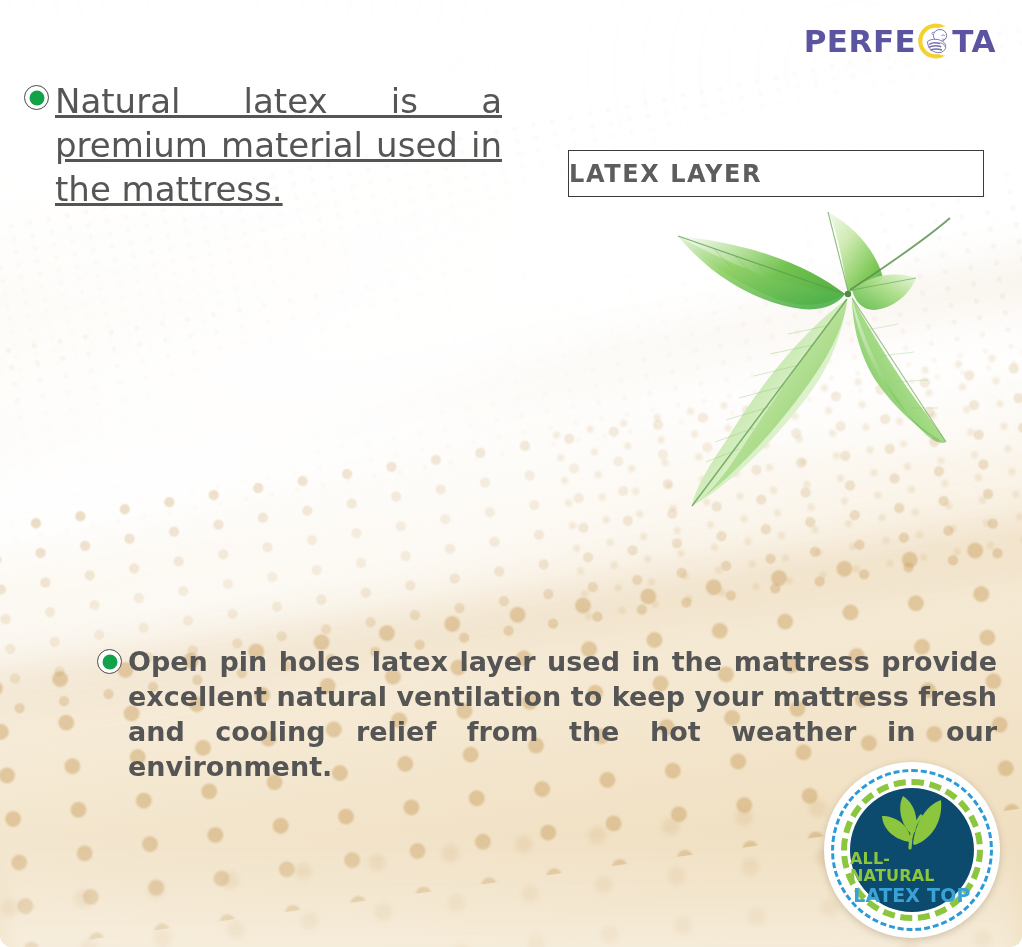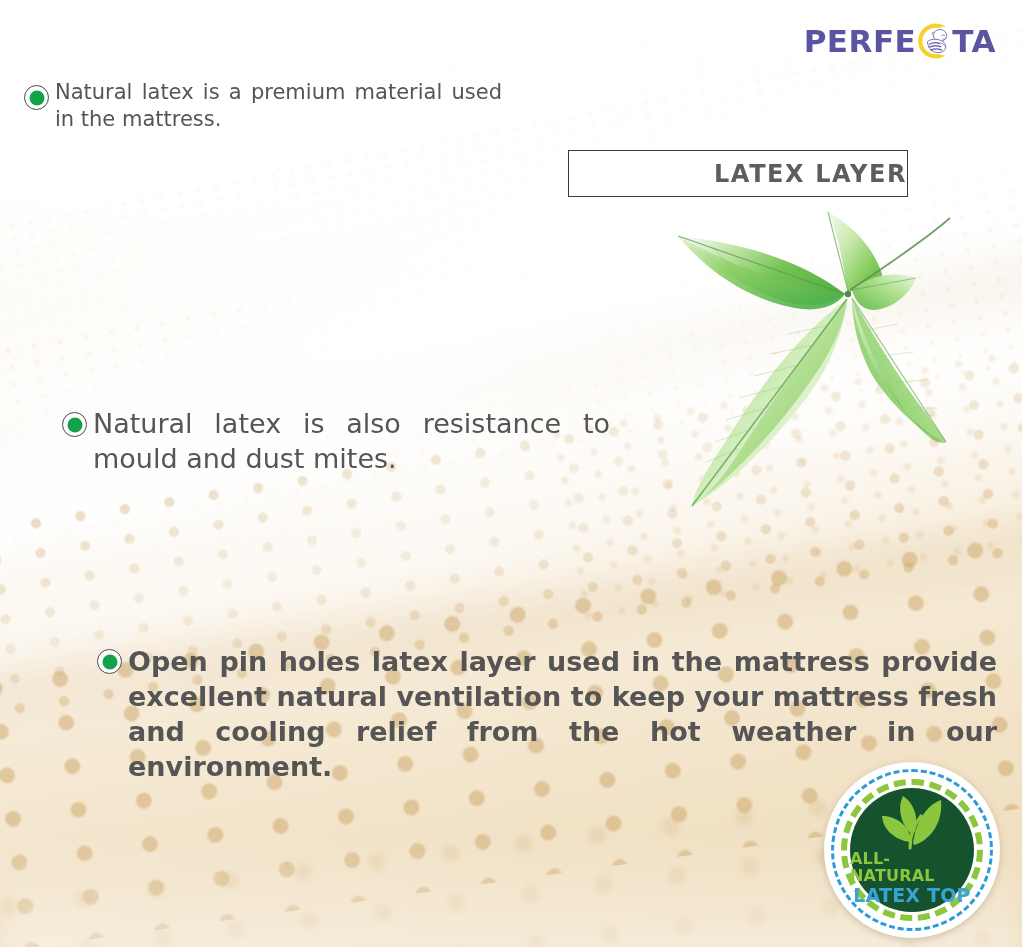--- a/index.html
+++ b/index.html
@@ -10,20 +10,21 @@
   body {
     font-family: "DejaVu Sans", sans-serif;
   }
 
   #poster {
     position: relative;
     width: 1022px;
     height: 947px;
     overflow: hidden;
     background: #fbf6ef;
+    border-radius: 12px;
   }
 
   
   .bg-base {
     position: absolute;
     inset: 0;
     background:
       linear-gradient(170deg,
         #ffffff 0%,
         #fefdfb 16%,
@@ -207,27 +208,27 @@
     margin: 0 -2px;
     display: inline-block;
     vertical-align: middle;
   }
 
   
   .layer-box {
     position: absolute;
     left: 568px;
     top: 150px;
-    width: 340px;
+    width: 416px;
     height: 47px;
     border: 1.6px solid #3b3b3b;
     background: rgba(255,255,255,0.86);
     display: flex;
     align-items: center;
-    justify-content: flex-end;
+    justify-content: flex-start;
     box-sizing: border-box;
   }
   .layer-box-text {
     font-family: "DejaVu Sans", sans-serif;
     font-weight: bold;
     font-size: 24px;
     letter-spacing: 1.6px;
     color: #5d5d5d;
   }
 
@@ -269,21 +270,21 @@
     background: #12a24a;
   }
   .bullet-text {
     font-family: "DejaVu Sans", sans-serif;
     color: #555555;
     line-height: 1.30;
     padding-left: 6px;
   }
 
   #bullet-1 { left: 24px; top: 79px; width: 478px; }
-  #bullet-1 .bullet-text { font-size: 21px; text-align: justify; }
+  #bullet-1 .bullet-text { font-size: 34px; text-align: justify; text-decoration: underline; }
 
   #bullet-2 { left: 62px; top: 406px; width: 548px; }
   #bullet-2 .bullet-text { font-size: 27px; text-align: justify; }
 
   #bullet-3 { left: 97px; top: 644px; width: 900px; }
   #bullet-3 .bullet-text { font-size: 27px; text-align: justify; font-weight: bold; }
   #bullet-3 .bullet-dot { margin-top: 5px; }
 
   
   .footnote {
@@ -330,21 +331,21 @@
     border-radius: 50%;
     border: 6px dashed #8cc63f;
   }
   .badge-inner {
     position: absolute;
     left: 26px;
     top: 26px;
     right: 26px;
     bottom: 26px;
     border-radius: 50%;
-    background: #14532d;
+    background: #0c4a6e;
     display: flex;
     flex-direction: column;
     align-items: center;
     justify-content: center;
   }
   .badge-leaves {
     width: 70px;
     height: 58px;
     margin-top: -2px;
     margin-bottom: 1px;
@@ -496,24 +497,20 @@
 
   <div class="layer-box">
     <span class="layer-box-text">LATEX LAYER</span>
   </div>
 
   <div class="bullet-block" id="bullet-1">
     <span class="bullet-dot"></span>
     <span class="bullet-text">Natural latex is a premium material used in the mattress.</span>
   </div>
 
-  <div class="bullet-block" id="bullet-2">
-    <span class="bullet-dot"></span>
-    <span class="bullet-text">Natural latex is also resistance to mould and dust mites.</span>
-  </div>
 
   <div class="bullet-block" id="bullet-3">
     <span class="bullet-dot"></span>
     <span class="bullet-text">Open pin holes latex layer used in the mattress provide excellent natural ventilation to keep your mattress fresh and cooling relief from the hot weather in our environment.</span>
   </div>
 
 
   <div class="badge">
     <div class="badge-disc"></div>
     <div class="badge-ring-blue"></div>

